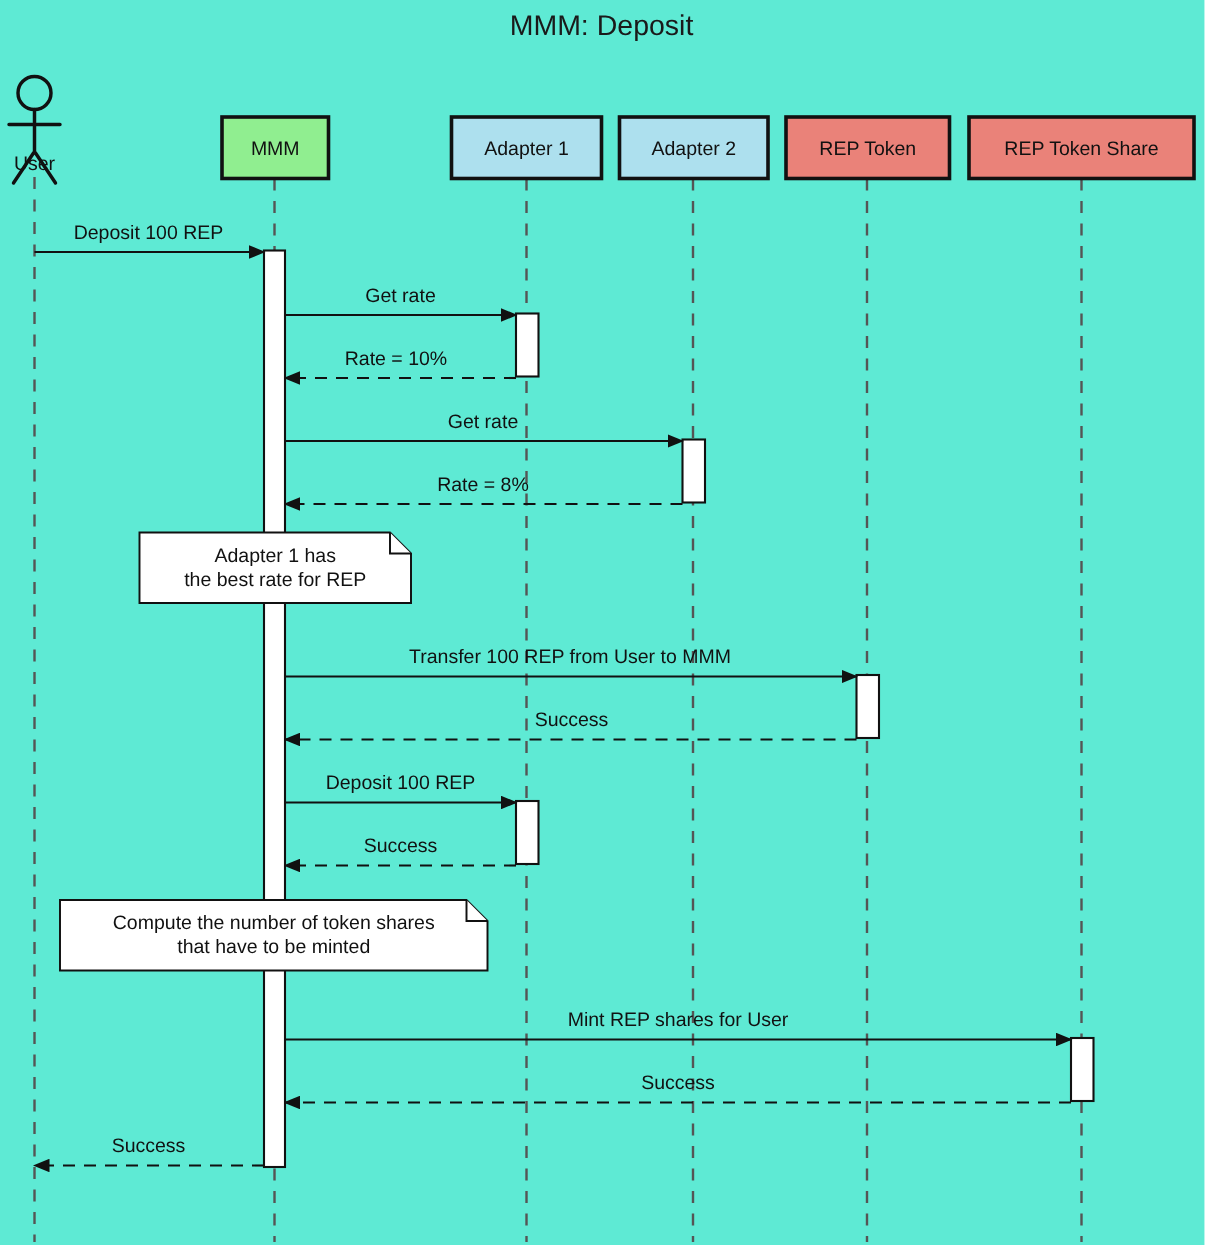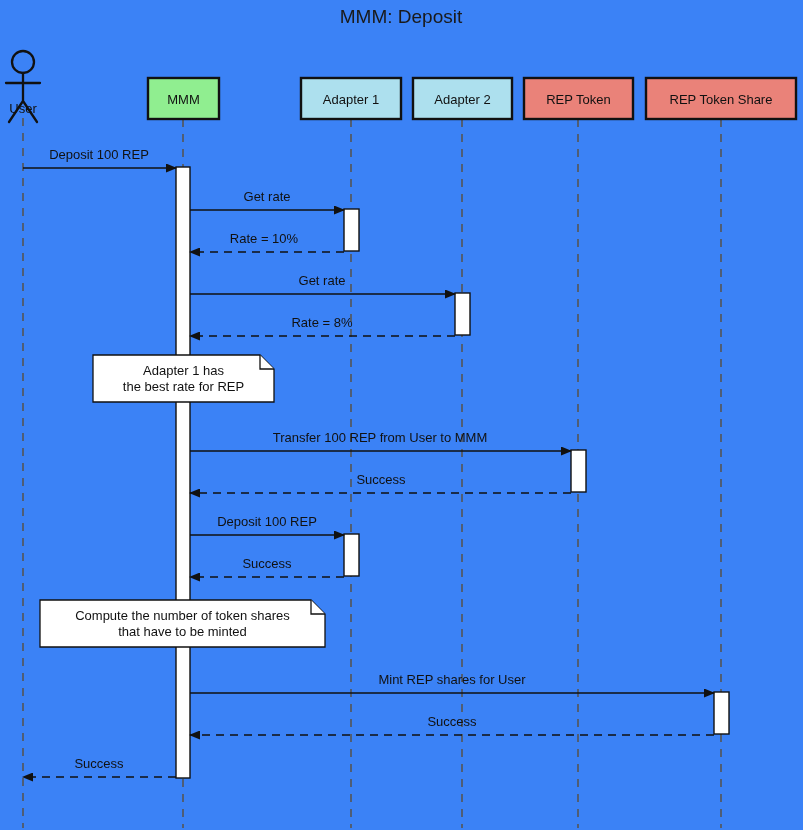--- a/index.html
+++ b/index.html
@@ -10,21 +10,21 @@
   }
   body {
     font-family: "Liberation Sans", sans-serif;
     color: #000000;
   }
   #diagram-root {
     position: relative;
     width: 803px;
     height: 830px;
     overflow: hidden;
-    background: #3b82f6;
+    background: #5eead4;
   }
   #diagram-svg {
     position: absolute;
     top: 0;
     left: 0;
     width: 803px;
     height: 830px;
     display: block;
   }
   .diag-title {

